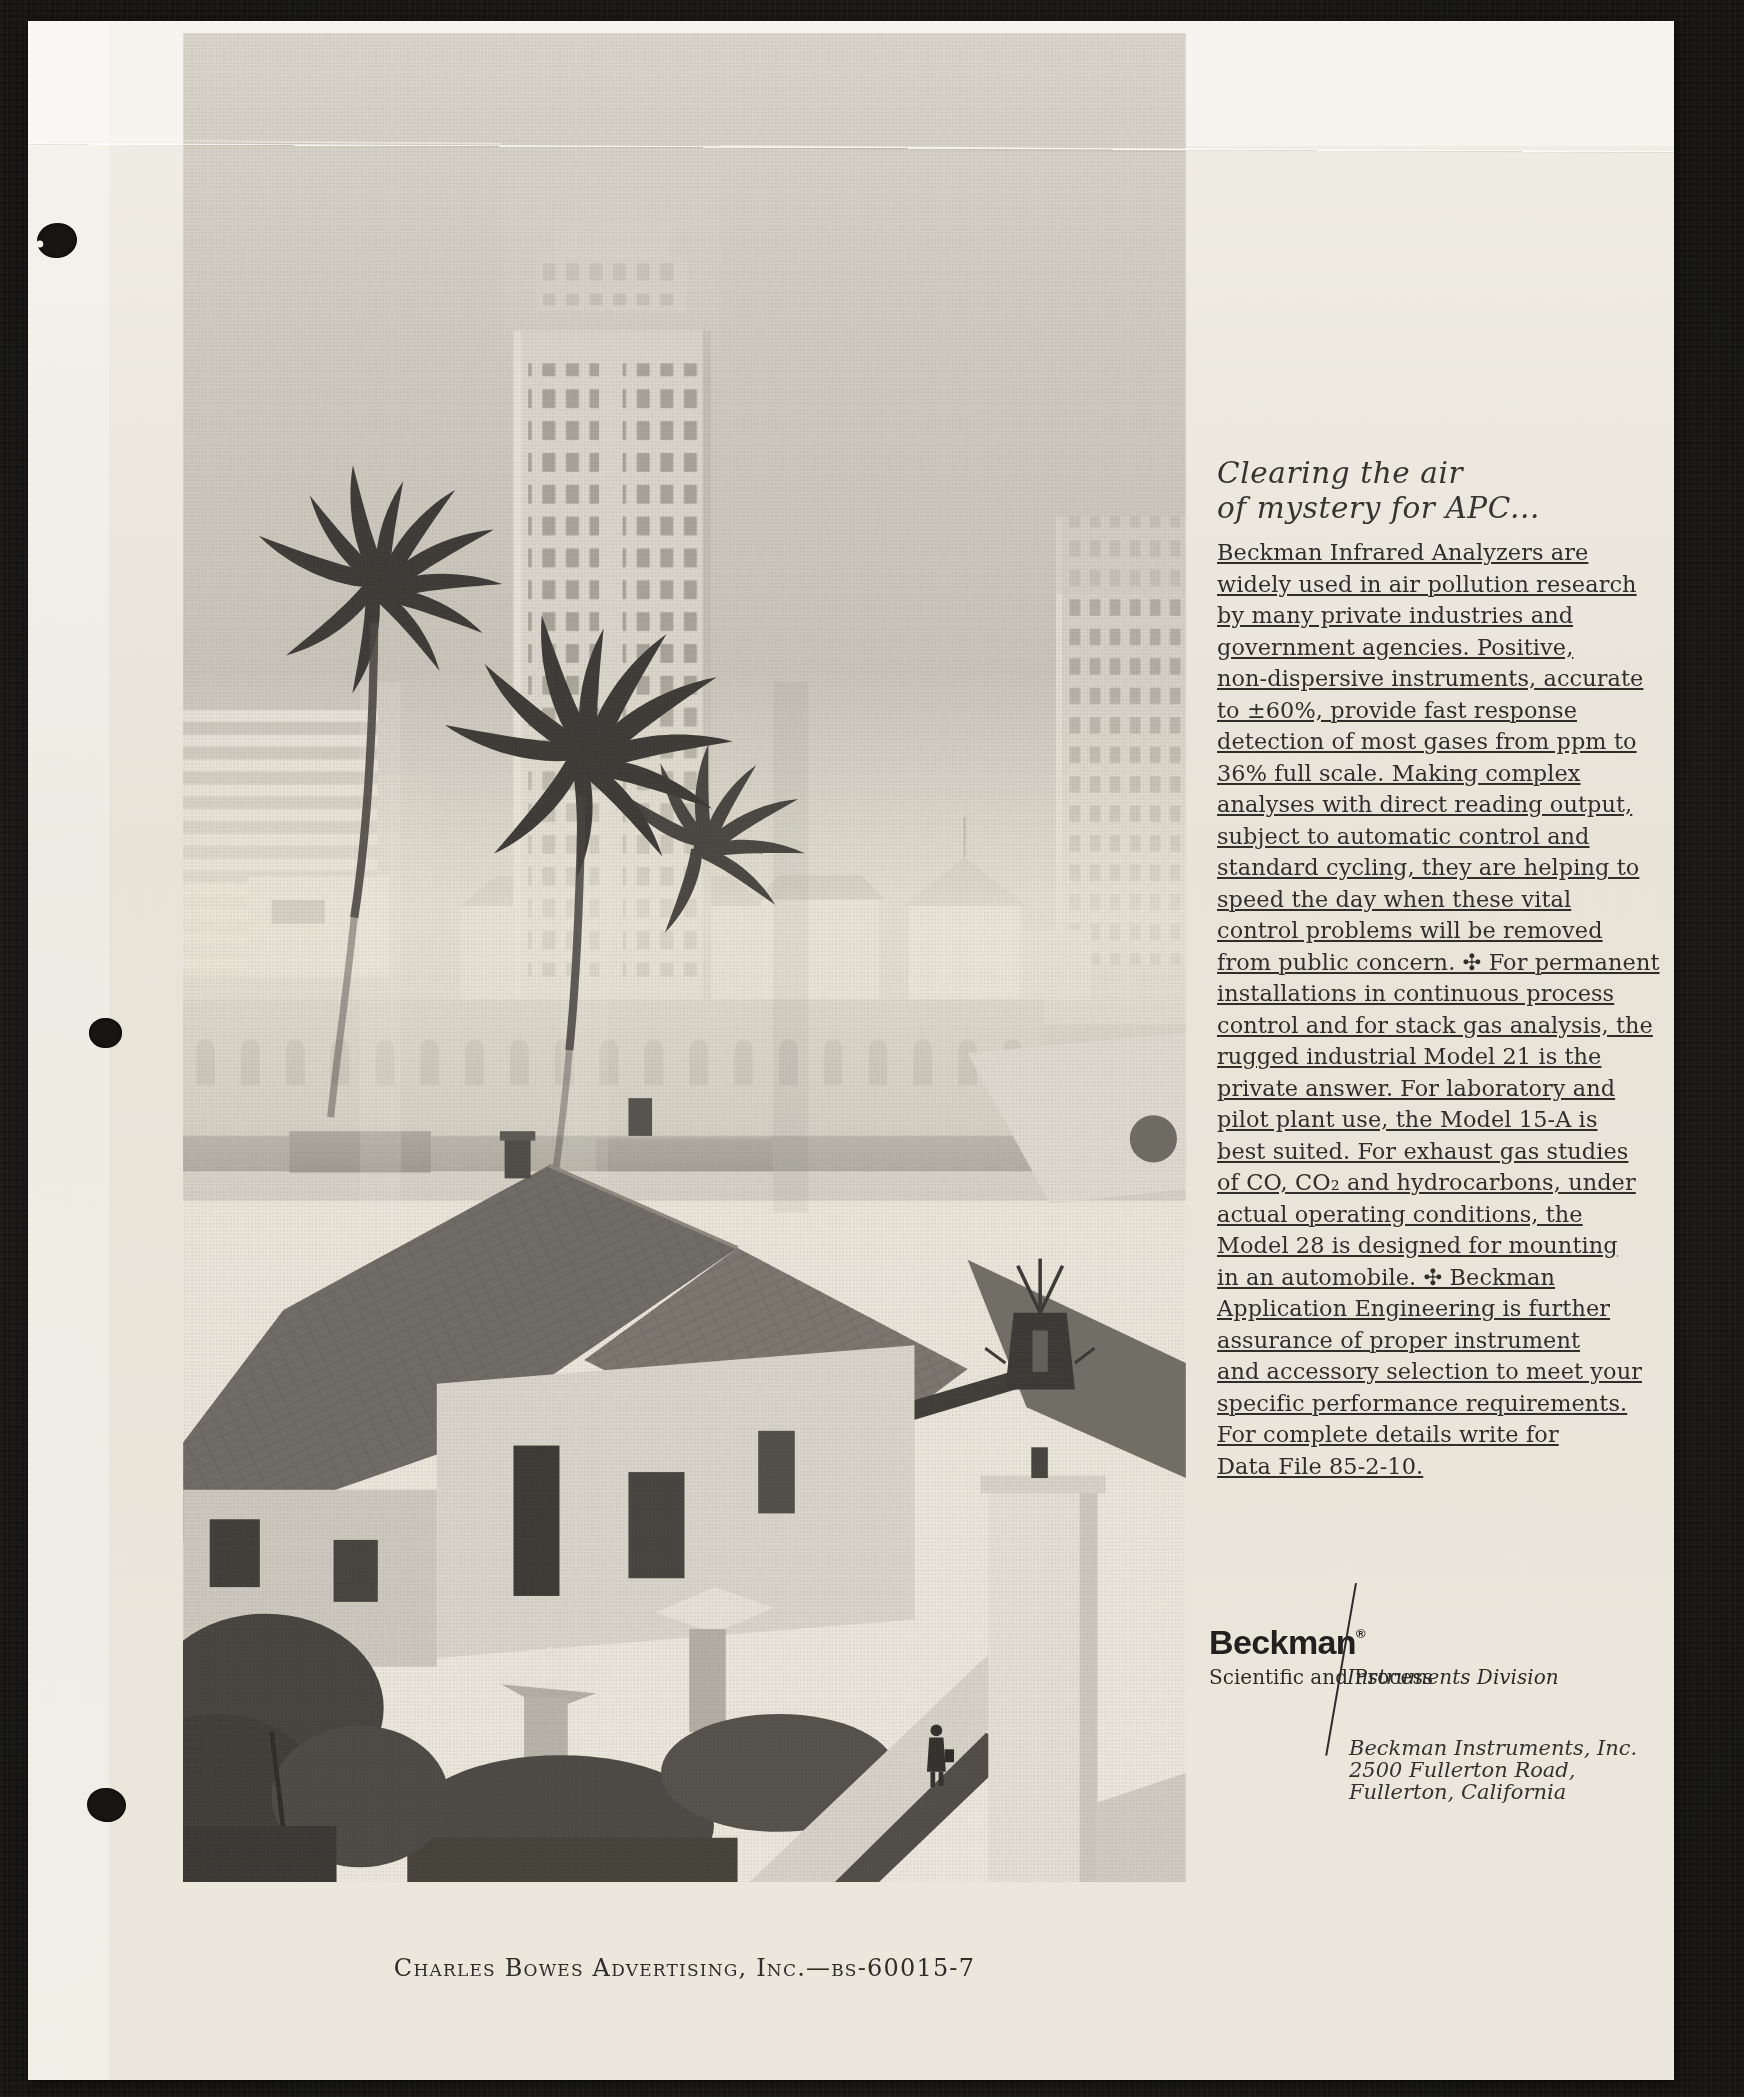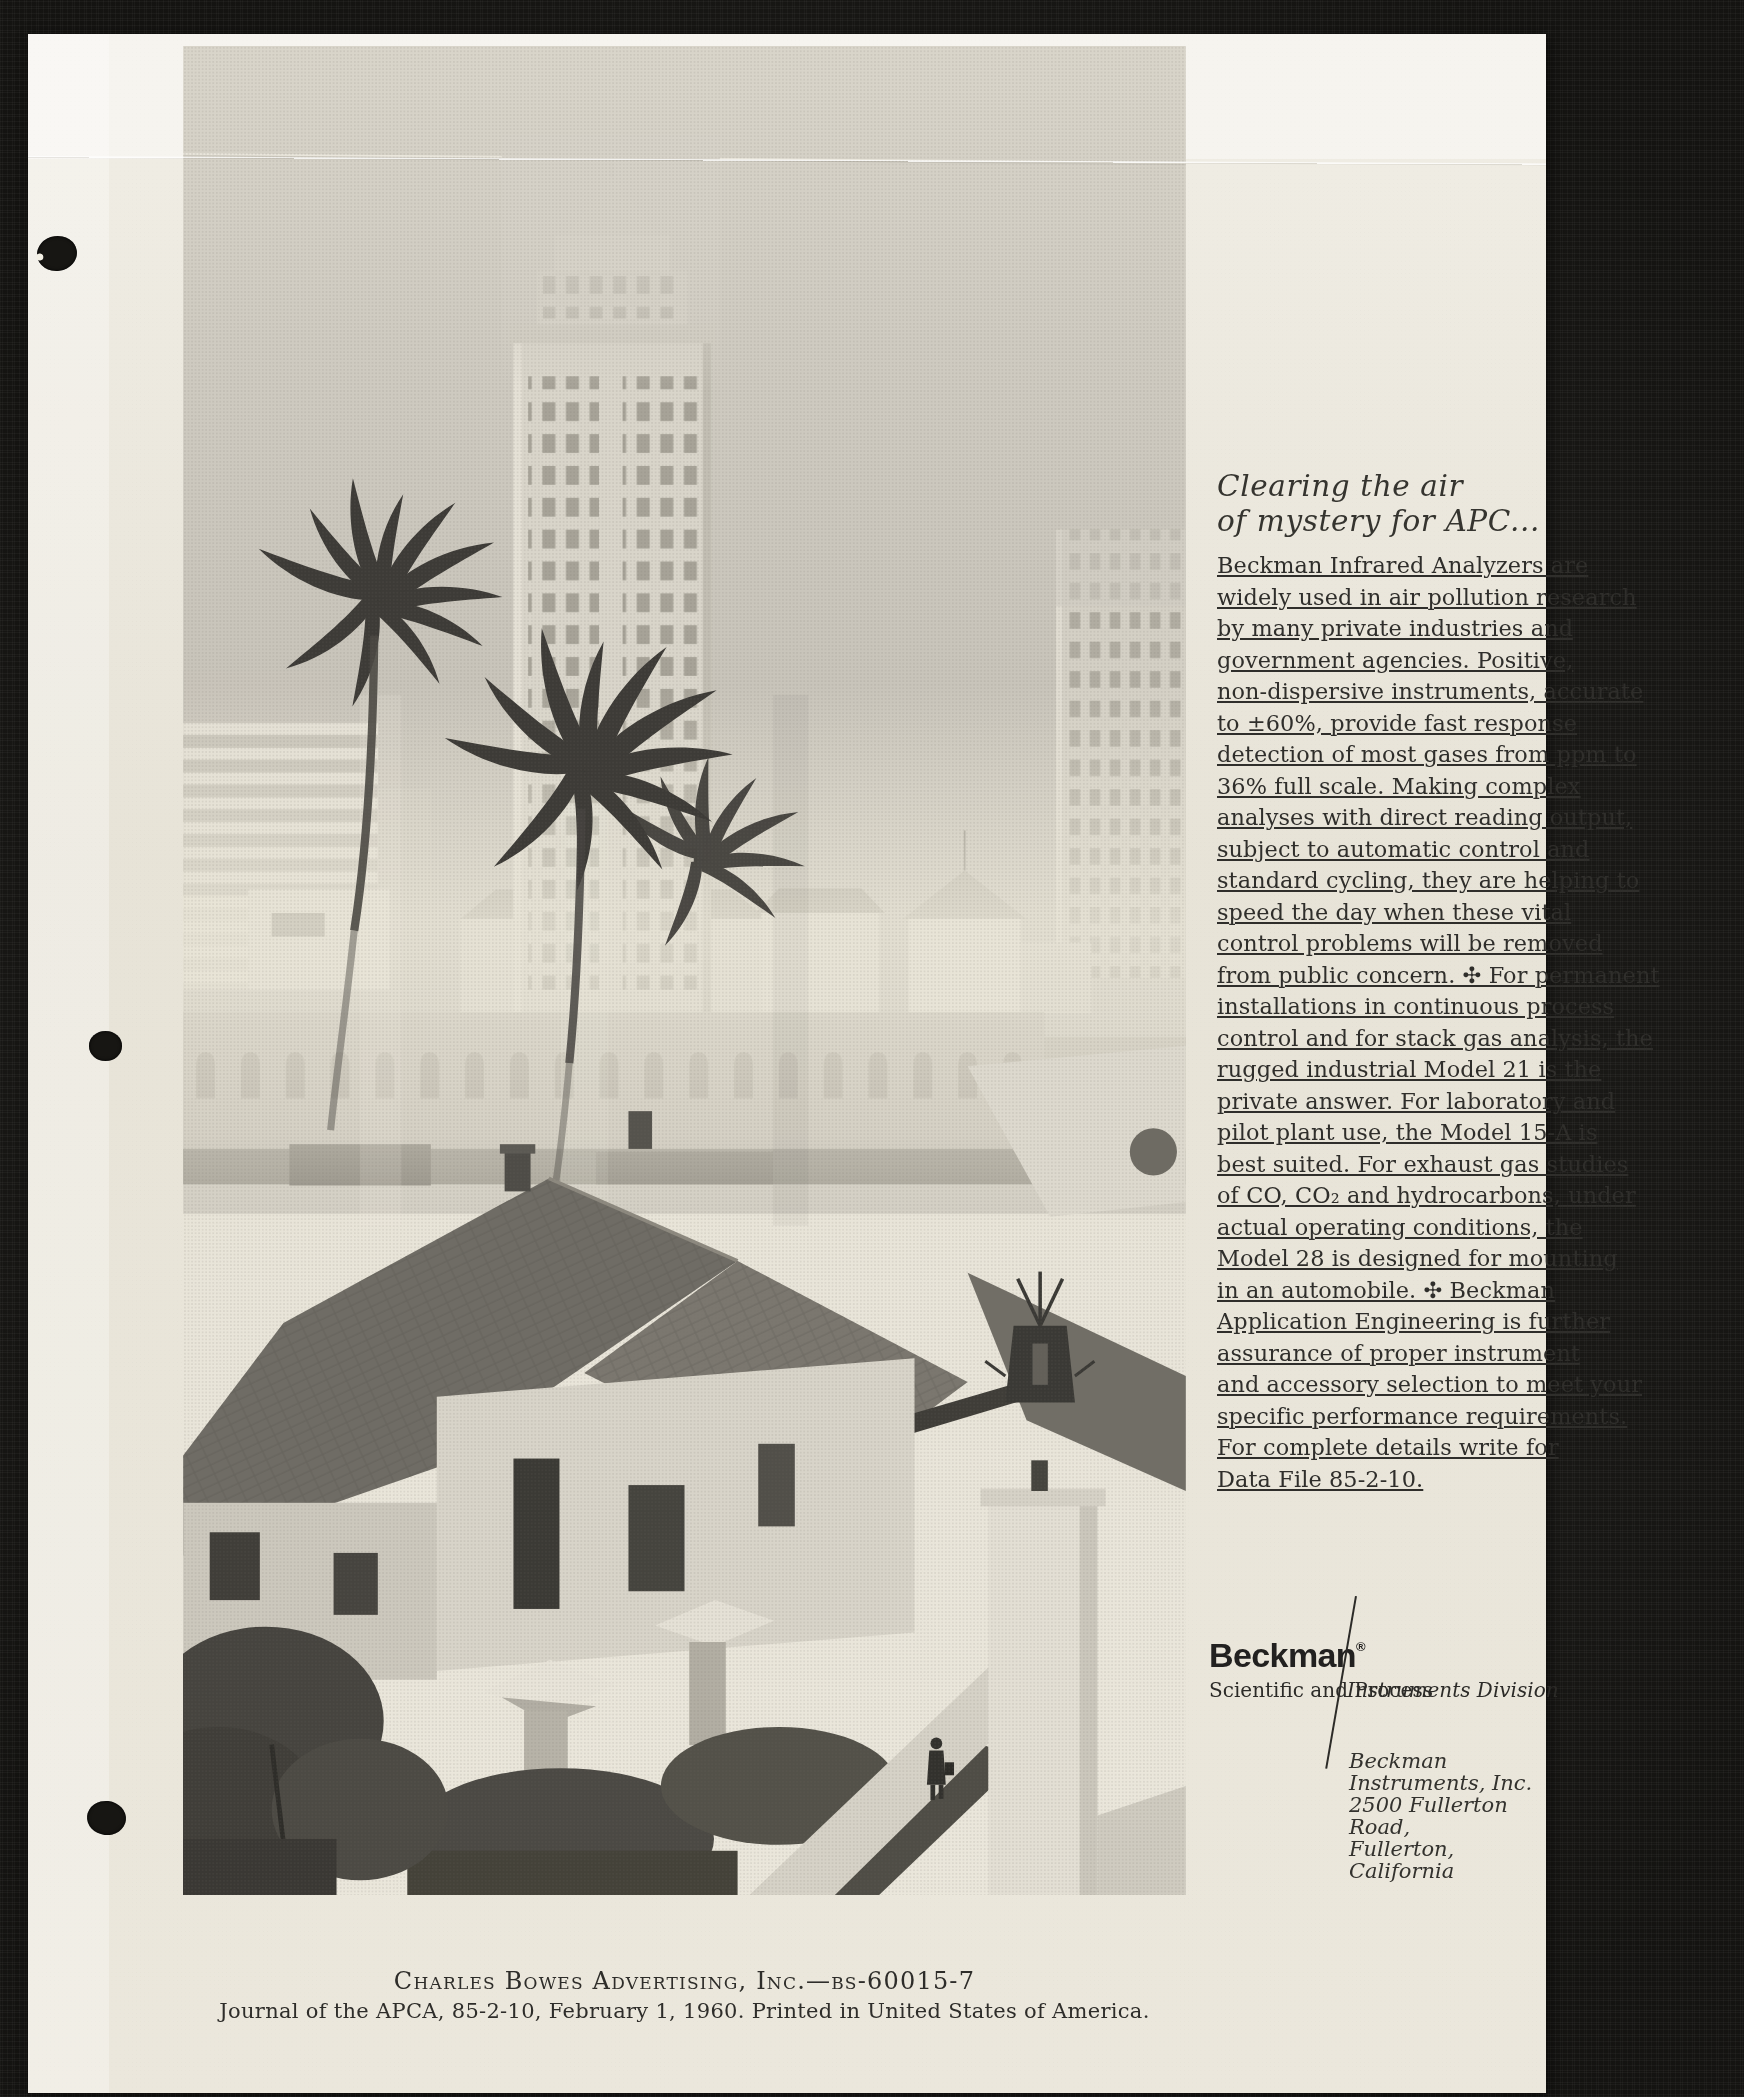--- a/index.html
+++ b/index.html
@@ -9,28 +9,27 @@
   .stage{
     position:relative;width:1744px;height:2097px;overflow:hidden;
     background-color:var(--bg);
     background-image:
       repeating-linear-gradient(0deg, rgba(255,255,255,.035) 0 0.6px, transparent 0.6px 2.4px),
       repeating-linear-gradient(90deg, rgba(255,255,255,.03) 0 0.6px, transparent 0.6px 2.4px),
       radial-gradient(ellipse at 50% 50%, rgba(255,255,255,.04), rgba(0,0,0,.25) 85%);
     font-family:"DejaVu Serif","Liberation Serif",serif;
   }
   .paper{
-    position:absolute;left:28px;top:34px;width:1478px;height:2059px;
+    position:absolute;left:28px;top:21px;width:1646px;height:2059px;
     background-color:var(--paper);
     background-image:
       radial-gradient(rgba(0,0,0,.02) 0.6px, transparent 0.6px),
       linear-gradient(180deg, rgba(255,255,255,.25) 0 6%, rgba(0,0,0,.012) 40%, rgba(255,255,255,.06) 100%);
     background-size:4.1px 4.1px,100% 100%;
     box-shadow:1.8px 2.4px 10.6px rgba(0,0,0,.65);
-    padding-left:40px;
   }
   .bright-top{position:absolute;left:0;top:0;width:100%;height:125px;background:rgba(255,255,255,.42);}
   .bright-left{position:absolute;left:0;top:0;width:81px;height:100%;background:rgba(255,255,255,.30);}
   .crease{
     position:absolute;left:0;top:122px;width:100%;height:2.4px;transform:rotate(.28deg);transform-origin:left center;
     background:linear-gradient(180deg, rgba(255,255,255,.75) 0 1.2px, rgba(60,58,50,.10) 1.2px 2.4px);
   }
   .hole{position:absolute;background:#171613;border-radius:50%;box-shadow:inset 0 0 3.5px #000, 0 0 1.2px rgba(255,255,255,.25);}
   .hole1{left:9.4px;top:202px;width:40px;height:35px;transform:rotate(-8deg);}
   .hole1:after{content:"";position:absolute;left:-1.2px;top:15.3px;width:7px;height:7px;background:#f4f1e6;border-radius:50%;}
@@ -353,17 +352,16 @@
     <div class="div-right">Instruments Division</div>
     <div class="address">
 
     <div>Beckman Instruments, Inc.</div>
         <div>2500 Fullerton Road,</div>
         <div>Fullerton, California</div>
       </div>
 
     <div class="credits">
       <div class="agency">Charles Bowes Advertising, Inc.—bs-60015-7</div>
-      <div class="journal">Journal of the APCA, 85-2-10, February 1, 1960. Printed in United States of America.</div>
     </div>
   </div>
 </div>
 
 
 </body></html>

